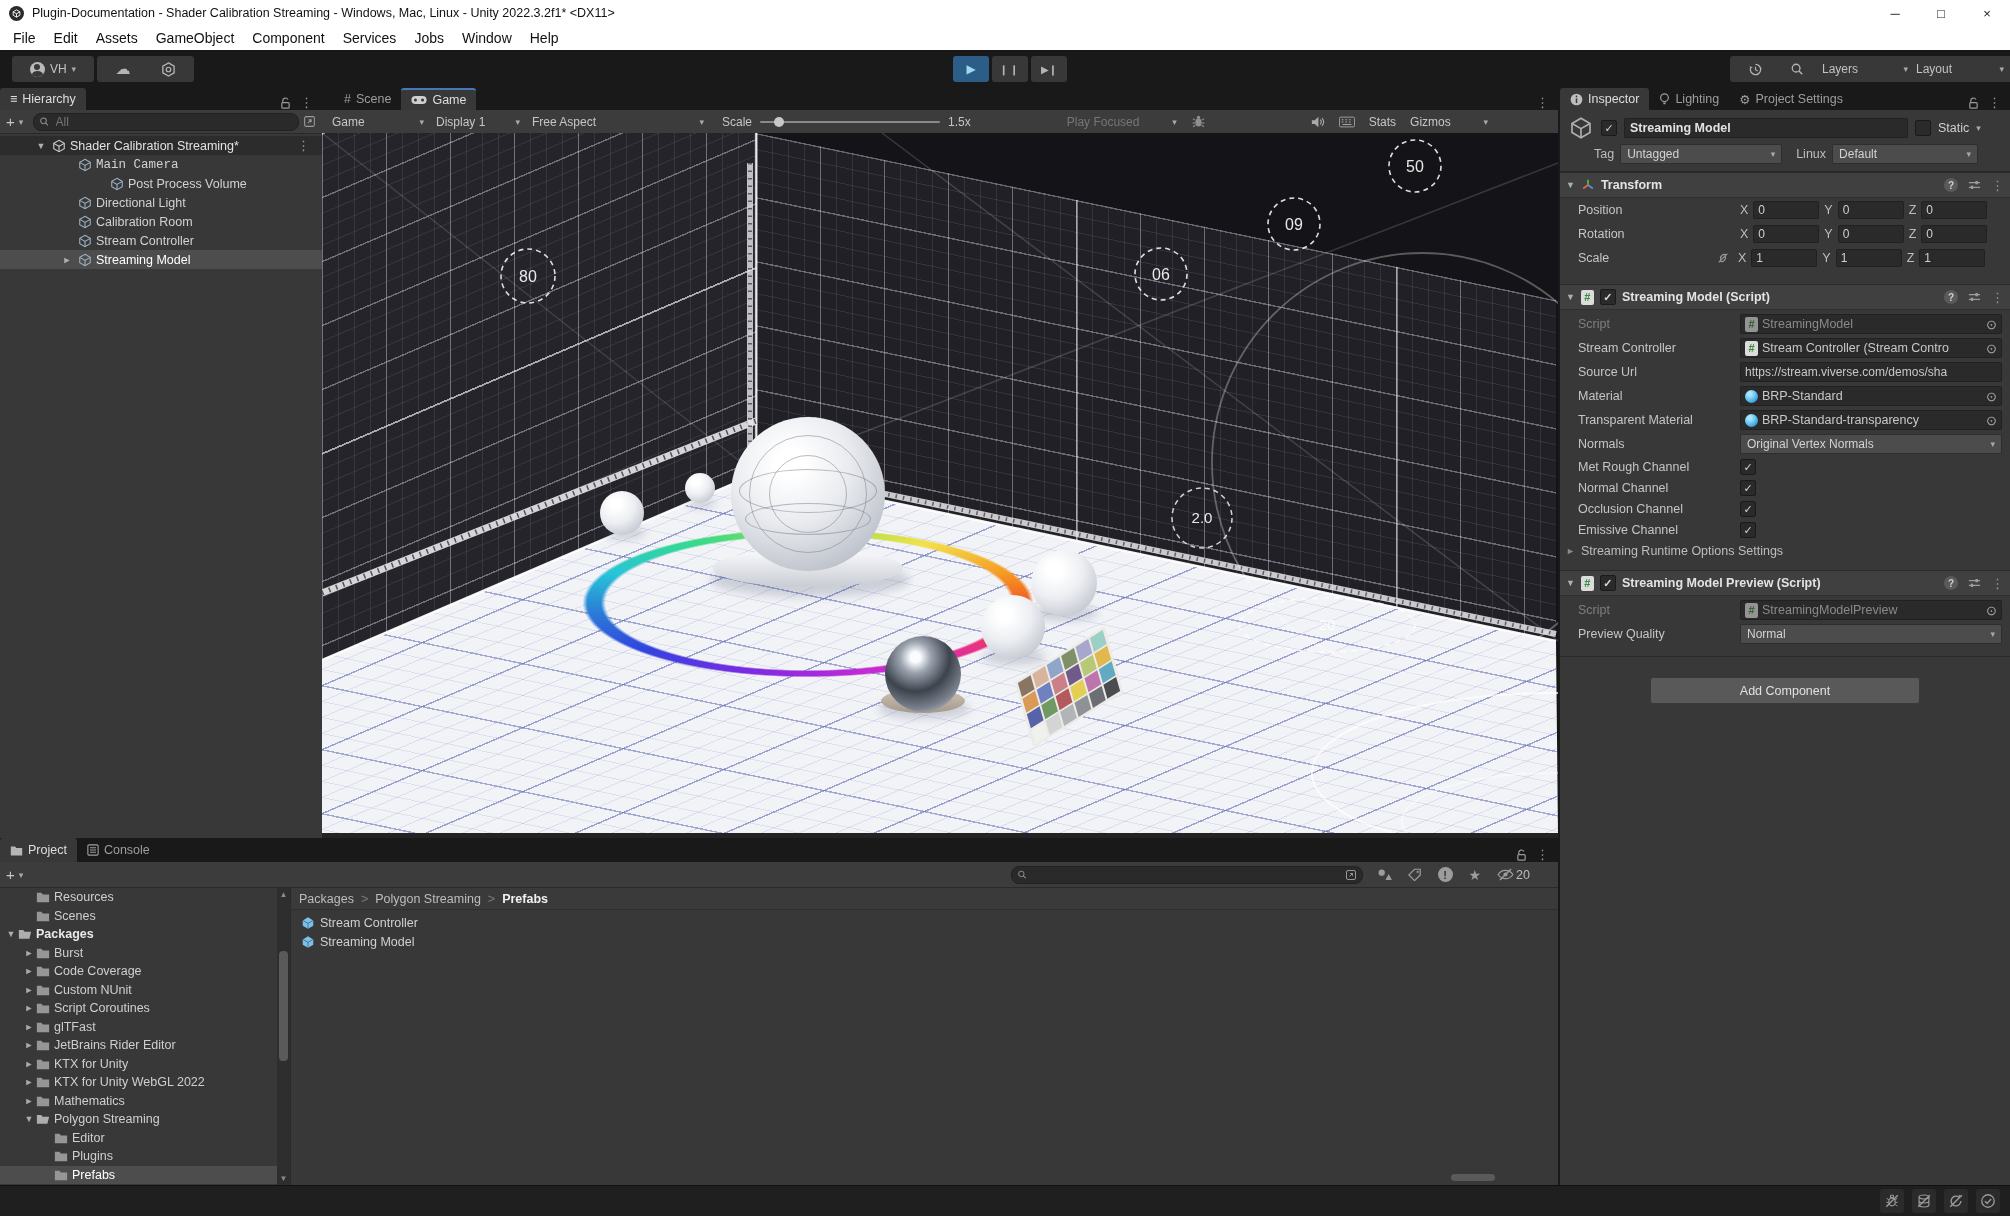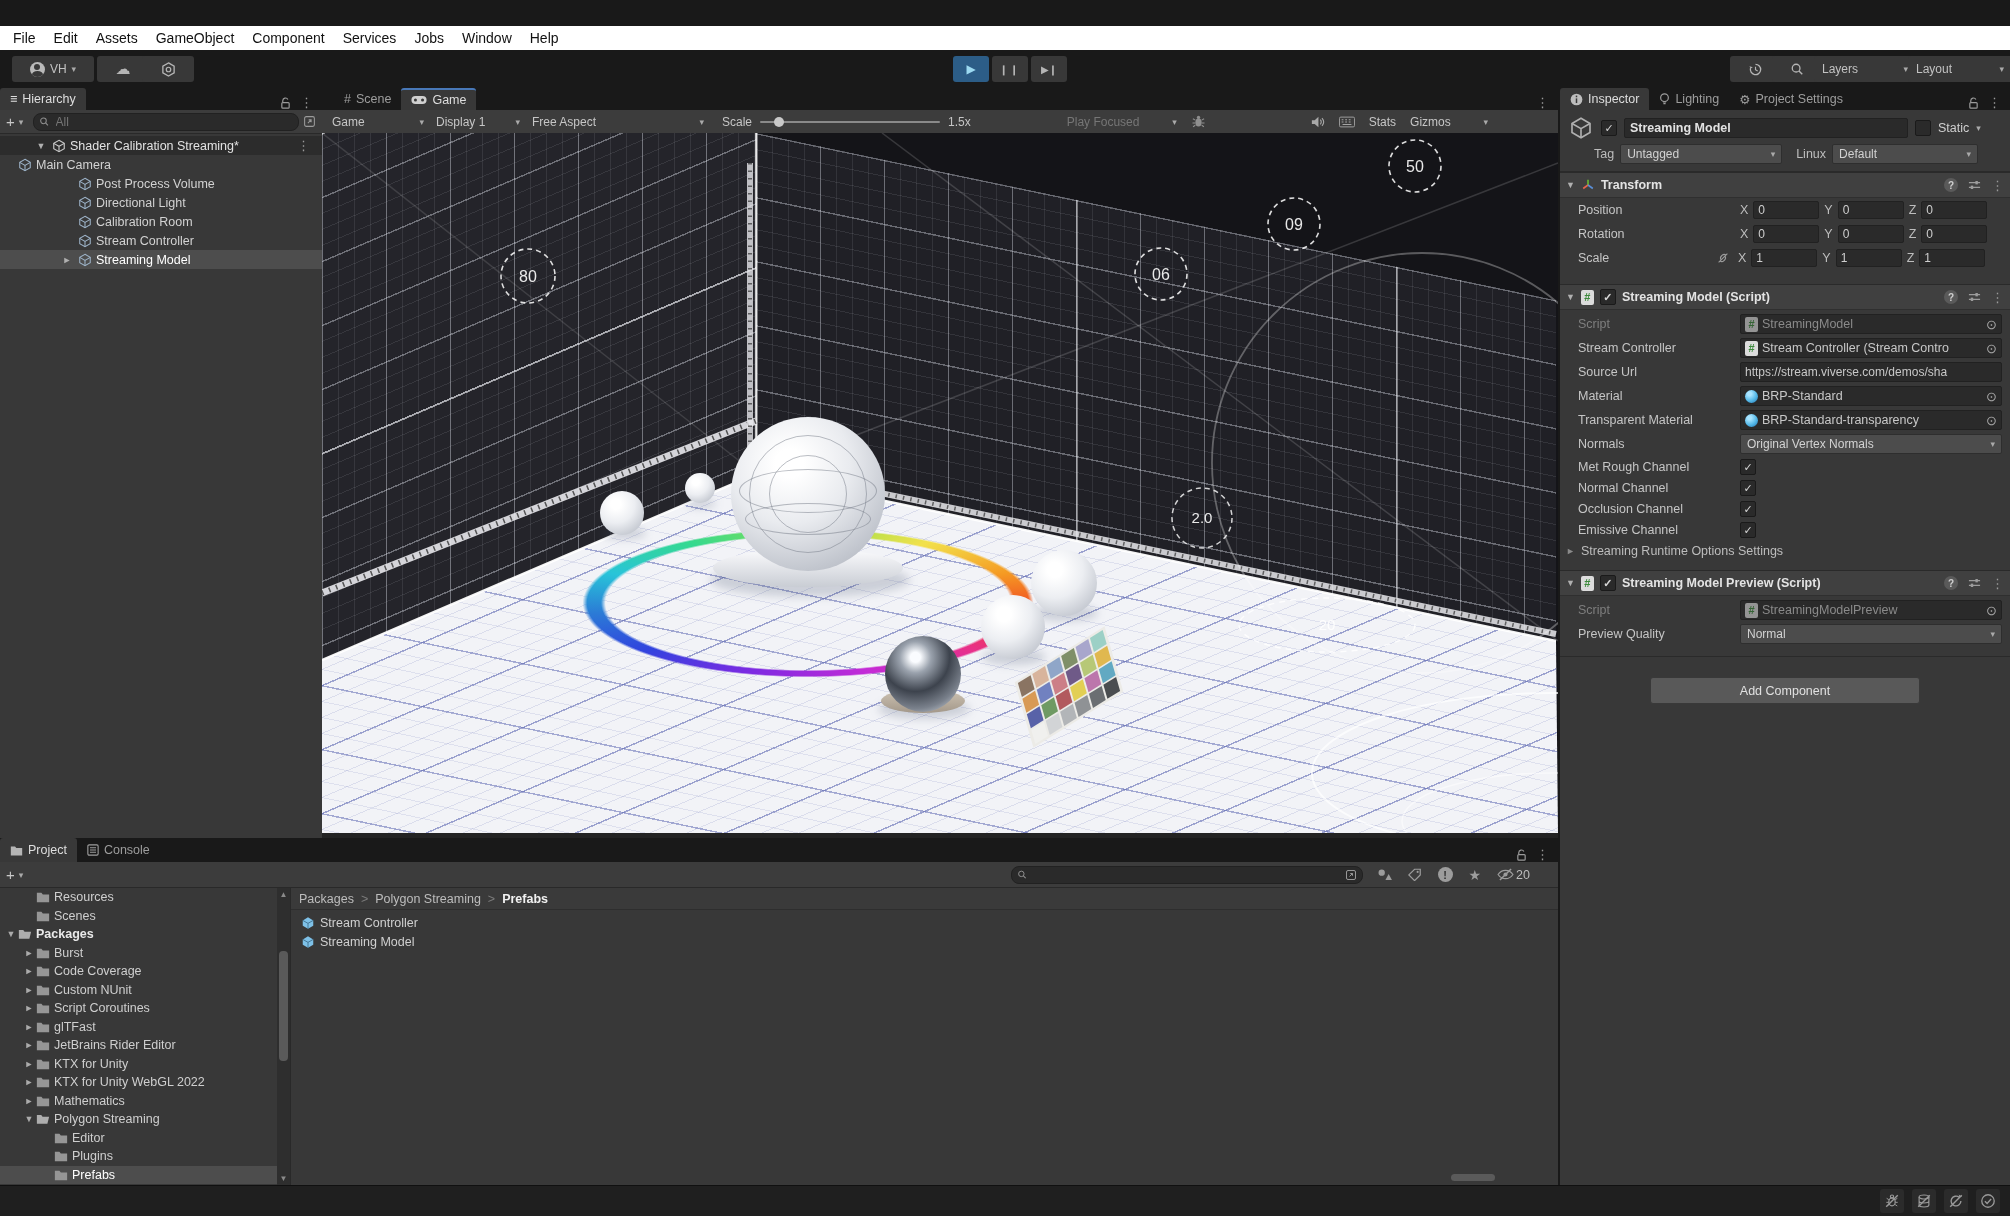--- a/index.html
+++ b/index.html
@@ -166,20 +166,34 @@
      display:flex;align-items:center;justify-content:flex-end;gap:8px;padding-right:10px;box-sizing:border-box;}
   .stico{width:24px;height:24px;background:#2b2b2b;border-radius:3px;display:flex;align-items:center;justify-content:center;}
   .icon{display:inline-flex;align-items:center;justify-content:center;}
   .lockico{font-size:11px;color:#9a9a9a;}
 </style>
 </head>
 <body>
 
 <div id="app">
 
+  <div class="titlebar">
+    <span class="appicon">
+      <svg width="9" height="9" viewBox="0 0 16 16">
+          <path d="M8 1.5 14 5v6L8 14.5 2 11V5z" fill="none" stroke="#fff" stroke-width="1.6"></path>
+          <path d="M2 5l6 3.4L14 5M8 8.4V14.5" stroke="#fff" stroke-width="1.6" fill="none"></path>
+        </svg>
+    </span>
+    <span class="title-text">Plugin-Documentation - Shader Calibration Streaming - Windows, Mac, Linux - Unity 2022.3.2f1* &lt;DX11&gt;</span>
+    <span class="winbtns">
+      <span class="winbtn">─</span>
+      <span class="winbtn">□</span>
+      <span class="winbtn">×</span>
+    </span>
+  </div>
 
   <div class="menubar">
       <div class="menu-item">File</div>
       <div class="menu-item">Edit</div>
       <div class="menu-item">Assets</div>
       <div class="menu-item">GameObject</div>
       <div class="menu-item">Component</div>
       <div class="menu-item">Services</div>
       <div class="menu-item">Jobs</div>
       <div class="menu-item">Window</div>
@@ -270,31 +284,31 @@
         <span class="icon">
           <svg width="14" height="14" viewBox="0 0 16 16">
               <path d="M8 1.5 14 5v6L8 14.5 2 11V5z" fill="none" stroke="#c8c8c8" stroke-width="1.3"></path>
               <path d="M2 5l6 3.4L14 5M8 8.4V14.5" stroke="#c8c8c8" stroke-width="1.3" fill="none"></path>
             </svg>
         </span>
         <span style="color:#e2e2e2;">Shader Calibration Streaming*</span>
         <span class="kebab" style="margin-left:auto;margin-right:12px;">⋮</span>
       </div>
       <div id="hier-children">
-          <div class="hrow" style="">
+          <div class="hrow" style="padding-left: 60px; font-family: Liberation Mono, monospace;">
             <span class="slot"></span>
     <span class="icon">
               <svg width="14" height="14" viewBox="0 0 16 16">
                 <path d="M8 1.5 14 5v6L8 14.5 2 11V5z" fill="none" stroke="#9db3c8" stroke-width="1.2"></path>
                 <path d="M2 5l6 3.4L14 5M8 8.4V14.5" stroke="#9db3c8" stroke-width="1.2" fill="none"></path>
               </svg>
             </span>
     <span>Main Camera</span>
           </div>
-          <div class="hrow" style="padding-left: 60px;">
+          <div class="hrow" style="padding-left: 60px; margin-left: 32px;">
             <span class="slot"></span>
     <span class="icon">
               <svg width="14" height="14" viewBox="0 0 16 16">
                 <path d="M8 1.5 14 5v6L8 14.5 2 11V5z" fill="none" stroke="#9db3c8" stroke-width="1.2"></path>
                 <path d="M2 5l6 3.4L14 5M8 8.4V14.5" stroke="#9db3c8" stroke-width="1.2" fill="none"></path>
               </svg>
             </span>
     <span>Post Process Volume</span>
           </div>
           <div class="hrow" style="padding-left: 60px;">

